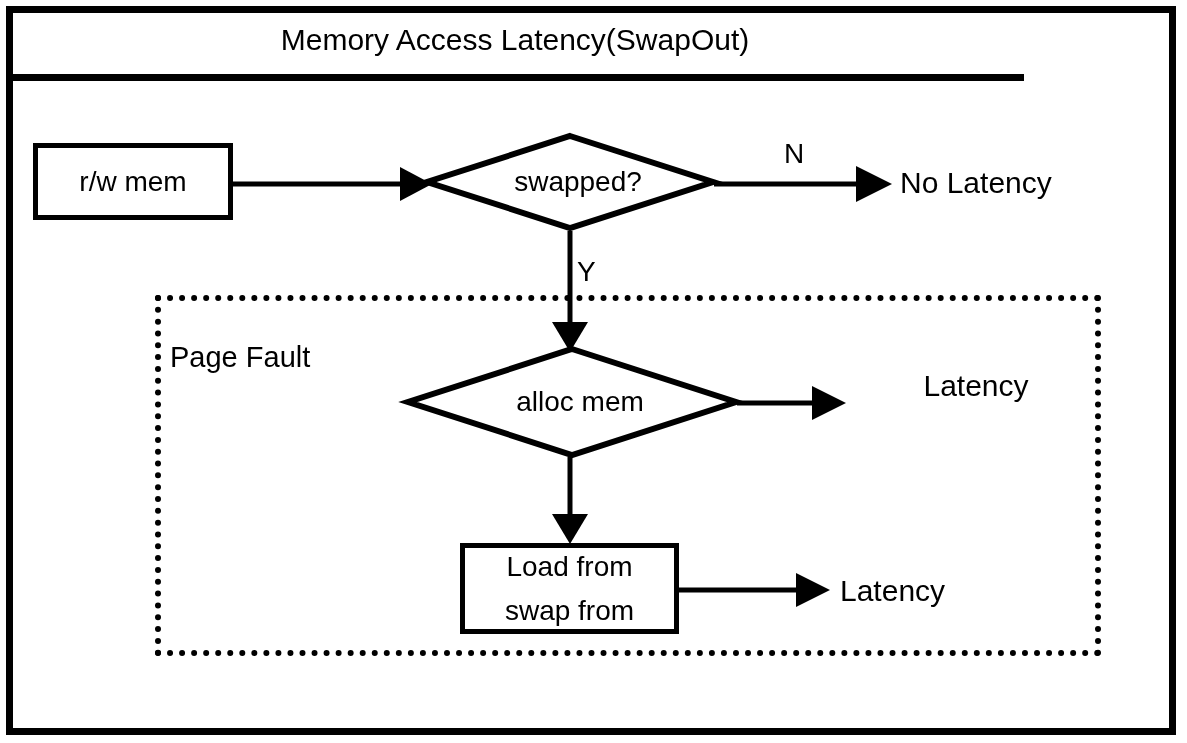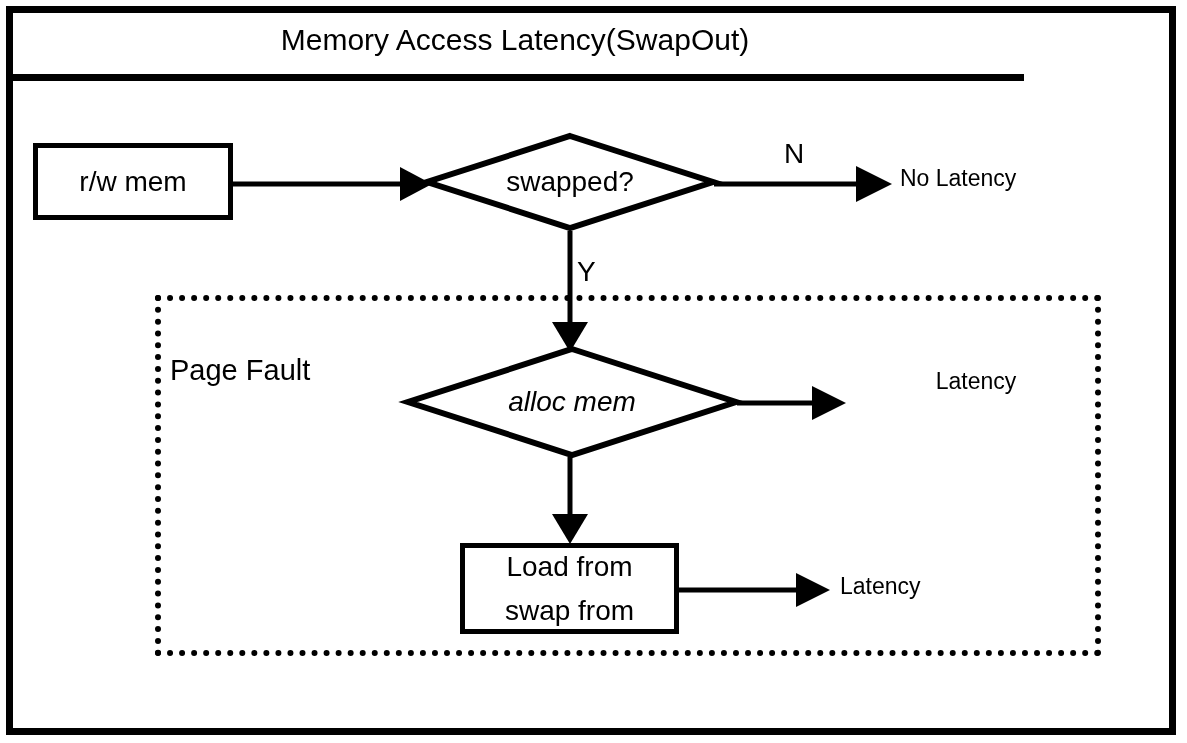--- a/index.html
+++ b/index.html
@@ -82,68 +82,67 @@
   }
   .diamond-wrap svg {
     display: block;
     position: absolute;
     left: 0;
     top: 0;
     overflow: visible;
   }
   .diamond-label {
     position: absolute;
-    left: 0;
+    left: 8px;
     top: 0;
     width: 100%;
     height: 100%;
     display: flex;
     align-items: center;
     justify-content: center;
     font-size: 28px;
     color: #000000;
   }
   #node-swapped {
     left: 424px;
     top: 133px;
     width: 292px;
     height: 98px;
   }
   #node-alloc-mem {
     left: 405px;
     top: 346px;
     width: 334px;
     height: 112px;
-    font-style: italic;
   }
 
   
   .dotted-group {
     position: absolute;
     left: 155px;
     top: 295px;
     width: 946px;
     height: 361px;
     box-sizing: border-box;
     border: 6px dotted #000000;
     background: transparent;
   }
   .group-label {
     position: absolute;
     left: 170px;
-    top: 354px;
+    top: 341px;
     font-size: 29px;
     color: #000000;
     white-space: nowrap;
   }
 
   
   .endtext {
     position: absolute;
-    font-size: 23px;
+    font-size: 30px;
     line-height: 1.18;
     white-space: nowrap;
   }
   .endtext.black { color: #000000; }
   .endtext.red   { color: #000000; }
   #text-no-latency {
     left: 900px;
     top: 165px;
   }
   #text-latency-direct {

